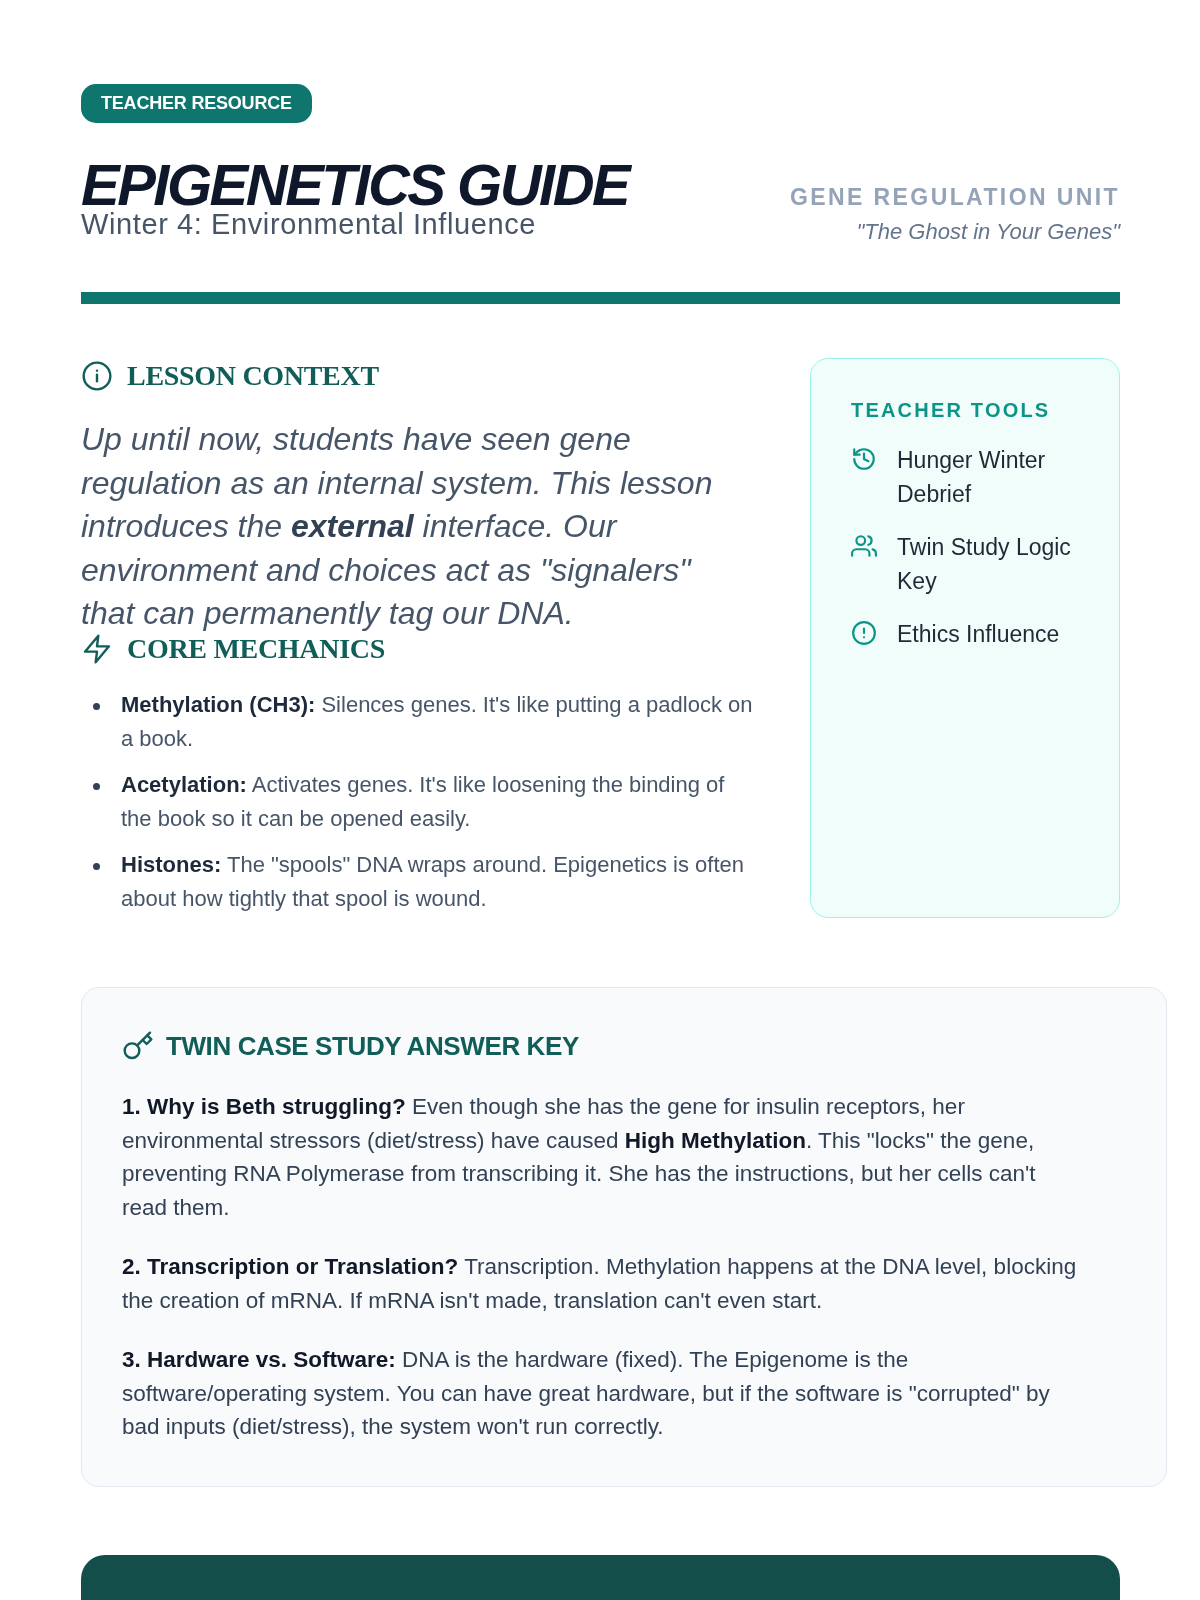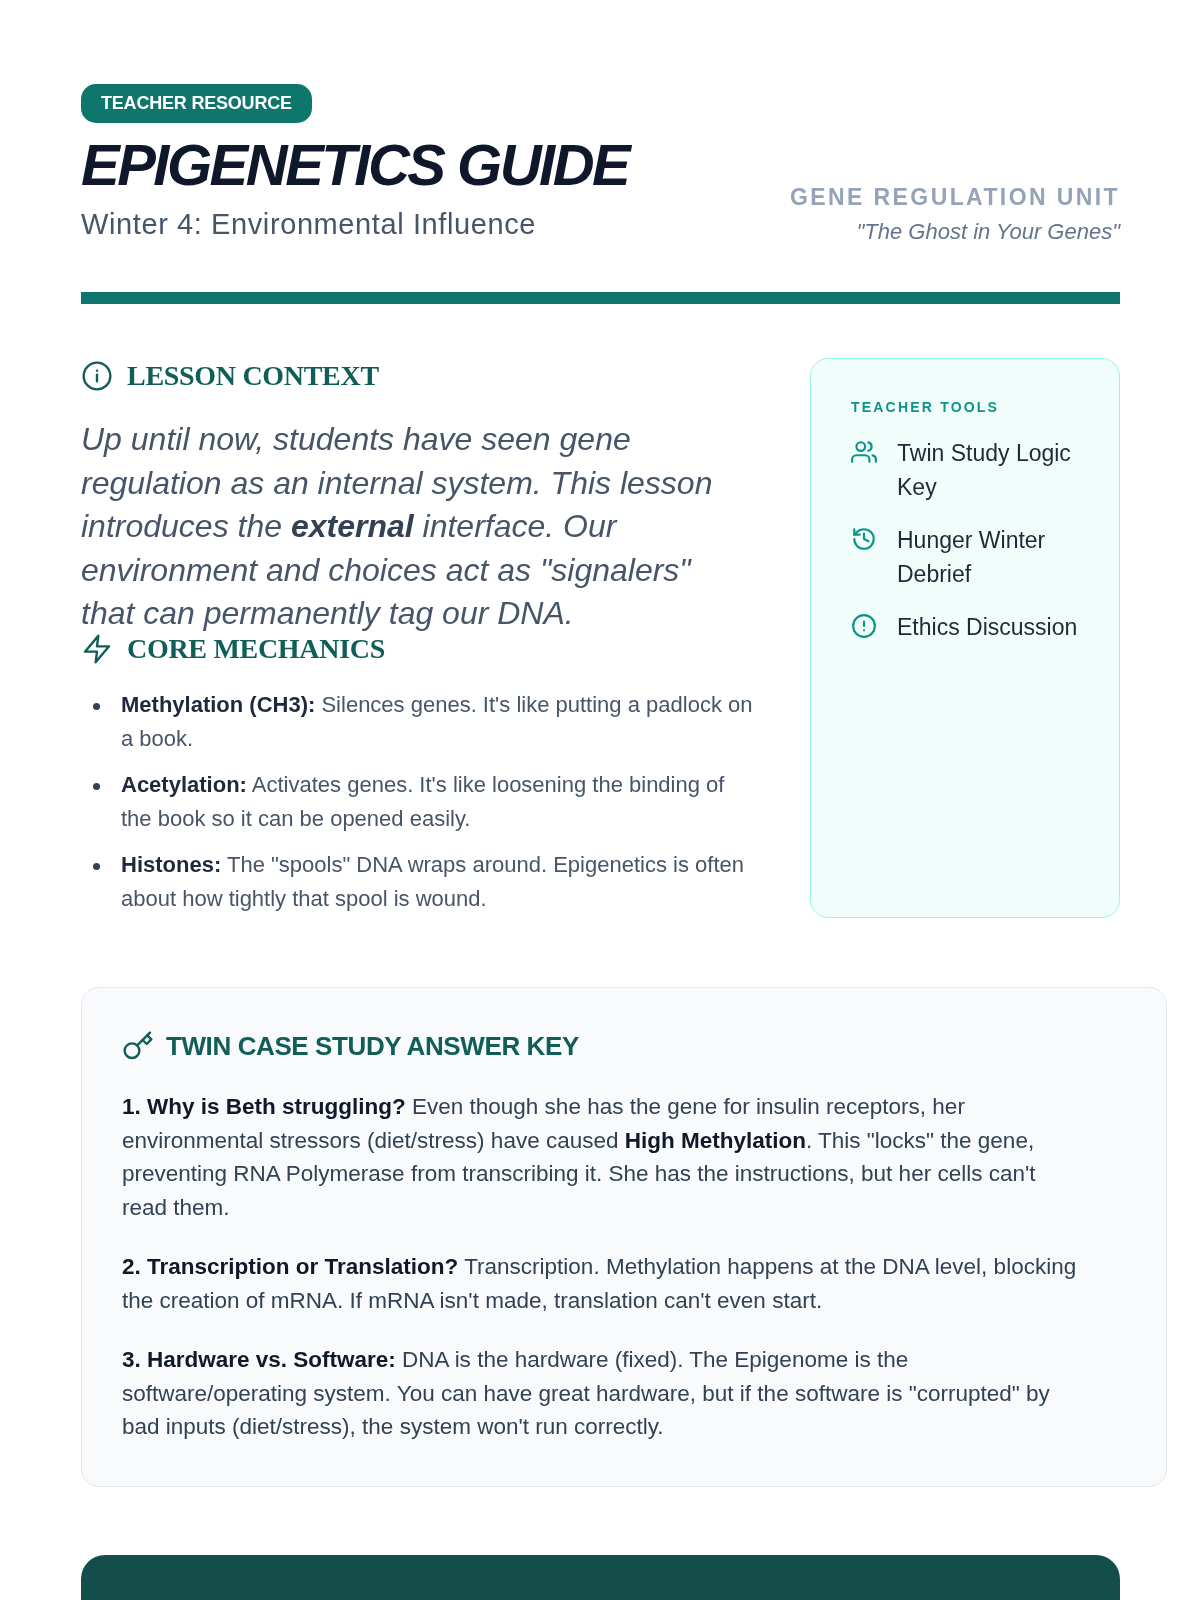--- a/index.html
+++ b/index.html
@@ -9,21 +9,21 @@
   .page { position: absolute; left: 81px; top: 0; width: 1039px; }
 
   
   .badge {
     position: absolute; left: 0; top: 84px;
     background: #0f766e; color: #ffffff;
     font-weight: bold; font-size: 18px; letter-spacing: -0.2px;
     padding: 0 20px; height: 39px; line-height: 39px; border-radius: 15px;
   }
   .title {
-    position: absolute; left: 0; top: 132px;
+    position: absolute; left: 0; top: 152px;
     font-size: 58px; font-weight: bold; font-style: italic;
     color: #0f172a; letter-spacing: -2.5px; line-height: 66px; white-space: nowrap;
   }
   .subtitle {
     position: absolute; left: 0; top: 208px;
     font-size: 29px; color: #475569; letter-spacing: 0.6px; white-space: nowrap;
   }
   .unit-block { position: absolute; right: 0; top: 184px; text-align: right; }
   .unit-name {
     font-size: 23px; font-weight: bold; color: #94a3b8; letter-spacing: 2.4px; white-space: nowrap;
@@ -59,21 +59,21 @@
   }
   .mech-list b { color: #1e293b; }
 
   
   .tools {
     position: absolute; left: 729px; top: 358px; width: 310px; height: 560px;
     background: #f0fdfa; border: 1.5px solid #99f6e4; border-radius: 18px;
     padding: 40px 40px;
   }
   .tools-title {
-    font-size: 14px; font-weight: bold; color: #0d9488; letter-spacing: 2.2px; margin-bottom: 22px;
+    font-size: 20px; font-weight: bold; color: #0d9488; letter-spacing: 2.2px; margin-bottom: 22px;
   }
   .tool-item { display: flex; align-items: flex-start; margin-bottom: 20px; cursor: pointer; }
   .tool-item svg { flex: 0 0 auto; margin-top: 2px; margin-right: 20px; }
   .tool-label { font-size: 23px; line-height: 33.5px; color: #1f2937; }
 
   
   .key {
     position: absolute; left: 0; top: 987px; width: 1086px; height: 500px;
     background: #f8fafc; border: 1.5px solid #e2e8f0; border-radius: 18px;
     padding: 40px 40px;
@@ -125,44 +125,44 @@
     <li><b>Methylation (CH3):</b><span> Silences genes. It's like putting a padlock on a book.</span></li>
     <li><b>Acetylation:</b><span> Activates genes. It's like loosening the binding of the book so it can be opened easily.</span></li>
     <li><b>Histones:</b><span> The "spools" DNA wraps around. Epigenetics is often about how tightly that spool is wound.</span></li>
   </ul>
 
   <aside class="tools">
     <div class="tools-title">TEACHER TOOLS</div>
 
     <div class="tool-item">
       <svg width="26" height="26" viewBox="0 0 24 24" fill="none" stroke="#0d9488" stroke-width="2" stroke-linecap="round" stroke-linejoin="round">
+        <path d="M3 12a9 9 0 1 0 9-9 9.75 9.75 0 0 0-6.74 2.74L3 8"></path>
+          <path d="M3 3v5h5"></path>
+          <path d="M12 7v5l4 2"></path>
+      </svg>
+      <span class="tool-label">Hunger Winter Debrief</span>
+    </div>
+
+    <div class="tool-item">
+      <svg width="26" height="26" viewBox="0 0 24 24" fill="none" stroke="#0d9488" stroke-width="2" stroke-linecap="round" stroke-linejoin="round">
         <path d="M17 21v-2a4 4 0 0 0-4-4H5a4 4 0 0 0-4 4v2"></path>
           <circle cx="9" cy="7" r="4"></circle>
           <path d="M23 21v-2a4 4 0 0 0-3-3.87"></path>
           <path d="M16 3.13a4 4 0 0 1 0 7.75"></path>
       </svg>
       <span class="tool-label">Twin Study Logic Key</span>
     </div>
 
     <div class="tool-item">
       <svg width="26" height="26" viewBox="0 0 24 24" fill="none" stroke="#0d9488" stroke-width="2" stroke-linecap="round" stroke-linejoin="round">
-        <path d="M3 12a9 9 0 1 0 9-9 9.75 9.75 0 0 0-6.74 2.74L3 8"></path>
-          <path d="M3 3v5h5"></path>
-          <path d="M12 7v5l4 2"></path>
-      </svg>
-      <span class="tool-label">Hunger Winter Debrief</span>
-    </div>
-
-    <div class="tool-item">
-      <svg width="26" height="26" viewBox="0 0 24 24" fill="none" stroke="#0d9488" stroke-width="2" stroke-linecap="round" stroke-linejoin="round">
         <circle cx="12" cy="12" r="10"></circle>
           <line x1="12" y1="8" x2="12" y2="12"></line>
           <line x1="12" y1="16" x2="12.01" y2="16"></line>
       </svg>
-      <span class="tool-label">Ethics Discussion</span>
+      <span class="tool-label">Ethics Influence</span>
     </div>
   </aside>
 
   <section class="key">
     <h2 class="key-h">
       <svg width="32" height="32" viewBox="0 0 24 24" fill="none" stroke="#115e59" stroke-width="1.8" stroke-linecap="round" stroke-linejoin="round">
         <circle cx="7.5" cy="15.5" r="5.5"></circle>
           <path d="M21 2l-9.6 9.6"></path>
           <path d="M15.5 7.5l3 3L22 7l-3-3"></path>
       </svg>

